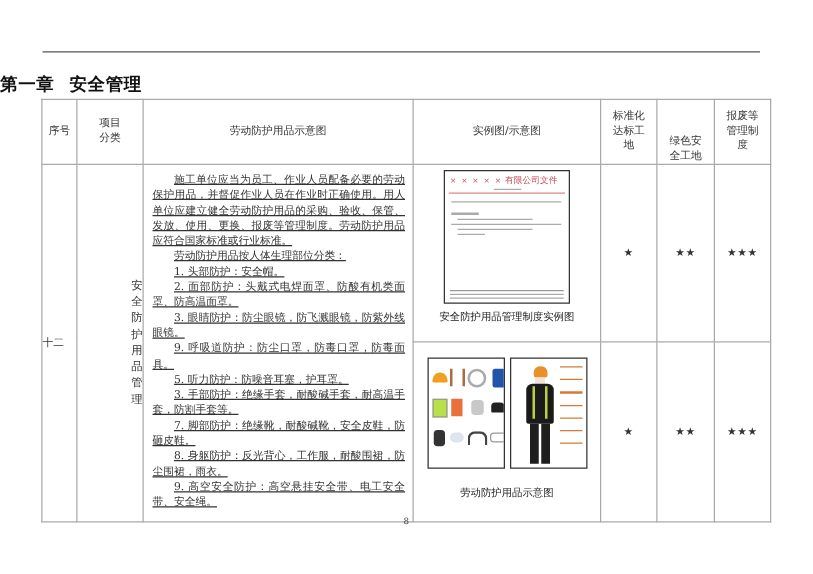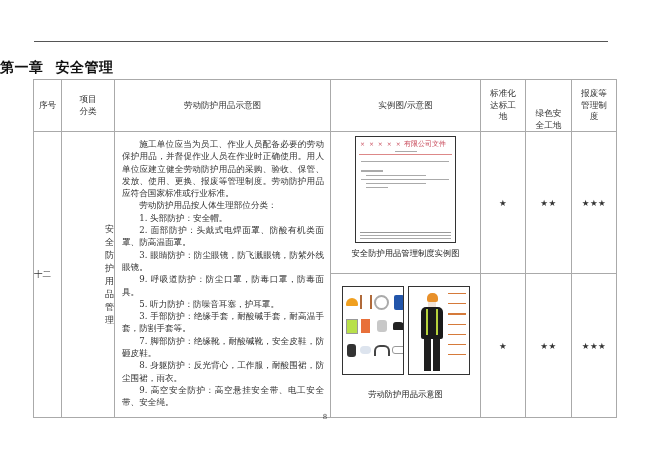--- a/index.html
+++ b/index.html
@@ -8,21 +8,21 @@
   .top-rule { position:absolute; left:34px; top:41px; width:574px; height:0; border-top:1.3px solid #555; }
   .chapter-title { position:absolute; left:0; width:650px; top:59px; text-align:left;
                    font-size:14px; font-weight:bold; color:#111; letter-spacing:0.5px; }
   .chapter-title .gap { display:inline-block; width:12px; }
   table.main { position:absolute; left:33px; top:79px; border-collapse:collapse; table-layout:fixed; }
   table.main td, table.main th { border:1px solid #aaa; padding:0; font-weight:normal; font-size:8.6px; color:#333; }
   th { text-align:center; vertical-align:middle; line-height:11.5px; height:26px; }
   .c-seq { vertical-align:middle; font-size:9px; }
   .c-cat { text-align:right; vertical-align:middle; }
   .vertical-text { display:inline-block; width:10px; font-size:9px; line-height:13px; word-break:break-all; }
-  .c-content { vertical-align:top; padding:6px 6px 4px 7px !important; font-size:8.3px; line-height:12.3px; text-align:justify; }
+  .c-content { vertical-align:top; padding:6px 6px 4px 7px !important; font-size:8.3px; line-height:12.3px; text-align:justify;text-decoration:underline; }
   .c-content p { margin:0; }
   .c-content p.indent { text-indent:2em; }
   .c-img { text-align:center; vertical-align:top; }
   .c-star { text-align:center; vertical-align:middle; font-size:8px; color:#000; letter-spacing:0.5px; }
   .doc-frame { margin:4px auto 0; width:99px; height:105px; border:1.3px solid #333; background:#fff; position:relative; text-align:left; }
   .doc-head { color:#c84a5a; font-size:7px; padding:2px 3px 0 4px; white-space:nowrap; }
   .doc-head .xs { letter-spacing:1px; font-size:6px; }
   .doc-sub { font-size:3px; color:#777; text-align:center; margin-top:1px; }
   .doc-redline { height:0; border-top:0.8px solid #d88; margin:2px 3px 0; }
   .doc-line { height:1.2px; background:#aaa; margin:3px 6px 0 5px; }

